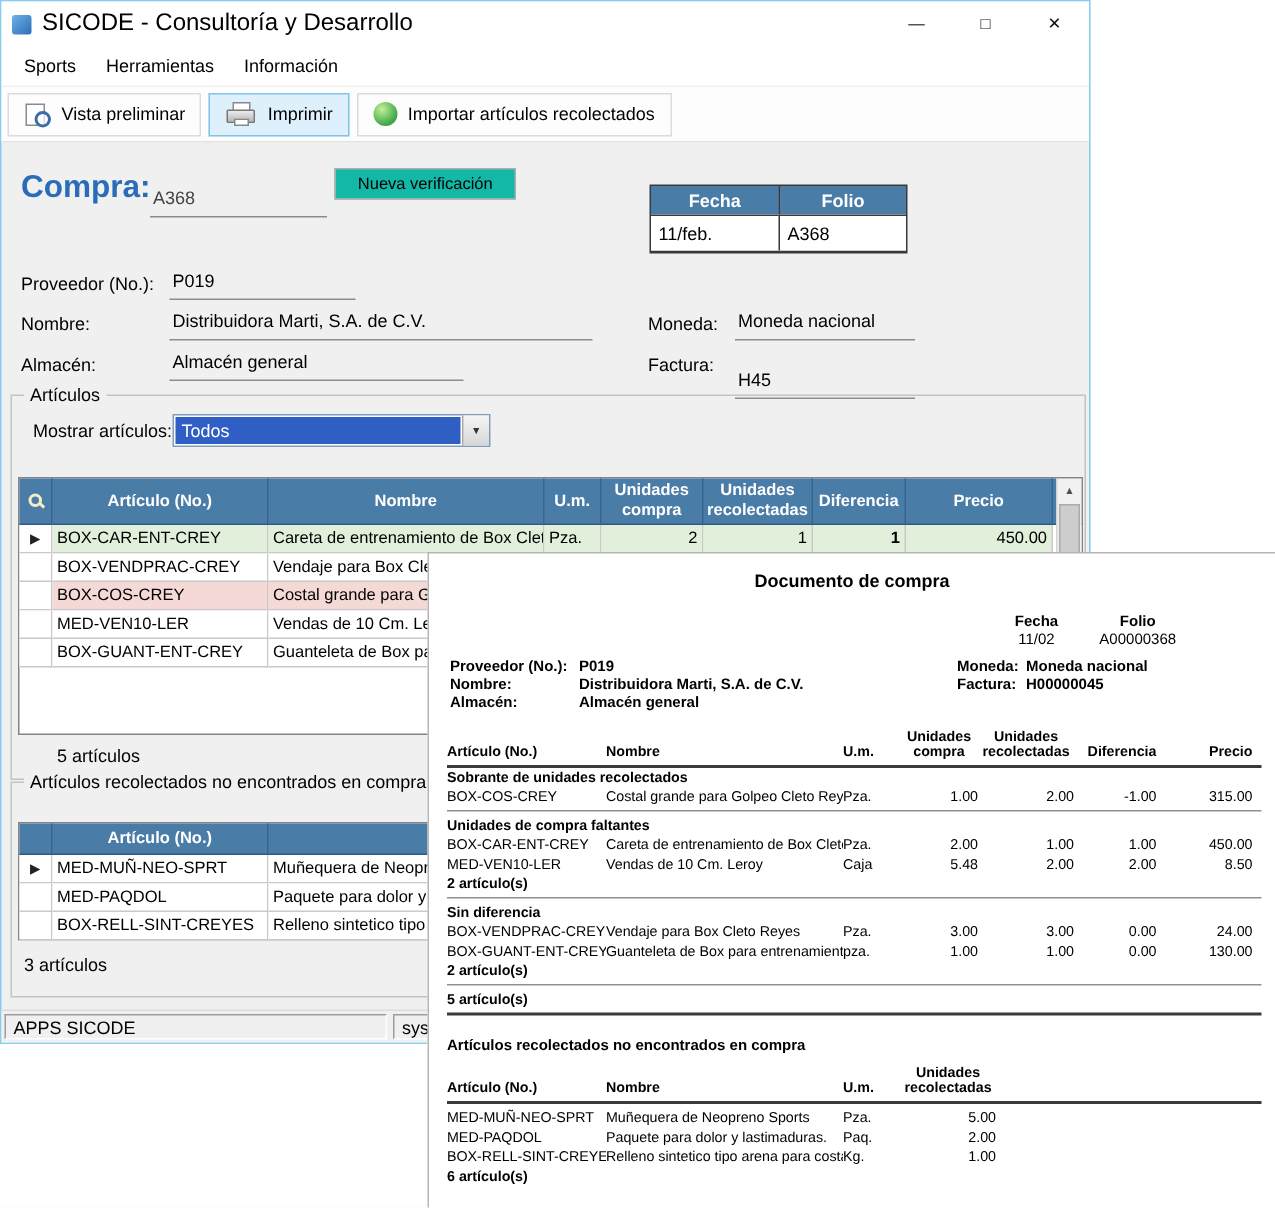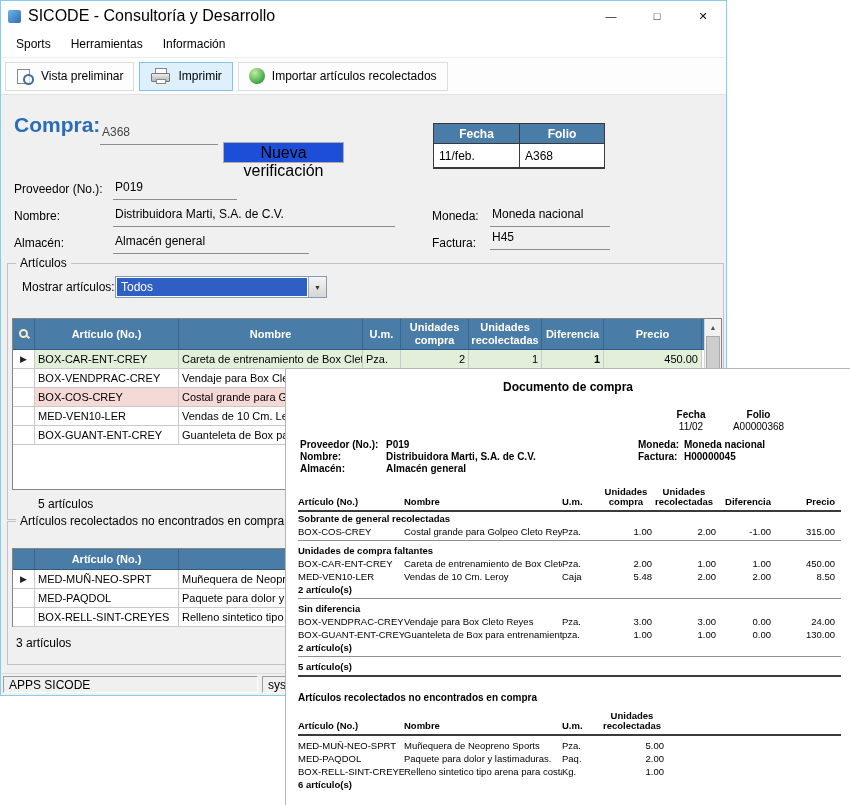--- a/index.html
+++ b/index.html
@@ -27,21 +27,21 @@
   .icon-printer{position:relative;width:21px;height:16px;display:inline-block;}
   .icon-printer .paper{position:absolute;left:5px;top:0;width:10px;height:5px;background:#fff;border:1px solid #888;}
   .icon-printer .pbody{position:absolute;left:1px;top:5px;width:17px;height:7px;background:linear-gradient(#ececec,#b5b5b5);border:1px solid #777;border-radius:1px;}
   .icon-printer .tray{position:absolute;left:6px;top:11px;width:8px;height:3px;background:#fff;border:1px solid #888;}
   .icon-import{width:16px;height:16px;border-radius:50%;background:radial-gradient(circle at 35% 30%,#c4ef9a,#4caf50 62%,#2e7d32);display:inline-block;}
 
   
   .compra-label{position:absolute;left:13px;top:112px;font-size:21px;font-weight:bold;color:#2b6cb8;}
   .ufield{position:absolute;font-size:12px;border-bottom:1px solid #8c8c8c;height:17px;padding:1px 2px 2px 2px;white-space:nowrap;overflow:hidden;}
   .compra-value{left:99px;top:123px;width:114px;color:#444;}
-  .nueva-btn{position:absolute;left:222px;top:141px;width:121px;height:21px;background:#1d4ed8;border:1px solid #adadad;font-size:16px;font-family:inherit;}
+  .nueva-btn{position:absolute;left:222px;top:111px;width:121px;height:21px;background:#14b8a6;border:1px solid #adadad;font-size:11px;font-family:inherit;}
   .flabel{position:absolute;font-size:12px;}
 
   .ff-table{position:absolute;left:432px;top:122px;border:1px solid #3a3a3a;border-bottom-width:2px;}
   .ff-row{display:flex;}
   .ff-cell{width:85px;font-size:12px;display:flex;align-items:center;padding:0 5px;box-sizing:border-box;white-space:nowrap;}
   .ff-head .ff-cell{background:#4a7ca8;color:#fff;font-weight:bold;height:19px;justify-content:center;}
   .ff-vals .ff-cell{height:24px;background:#fff;border-top:1px solid #3a3a3a;}
   .ff-cell + .ff-cell{border-left:1px solid #3a3a3a;}
 
   .fieldset{position:absolute;border:1px solid #c3c3c3;}
@@ -196,21 +196,21 @@
 
     <span class="flabel" style="left:13px;top:181px;">Proveedor (No.):</span>
     <span class="ufield" style="left:112px;top:178px;width:120px;">P019</span>
     <span class="flabel" style="left:13px;top:208px;">Nombre:</span>
     <span class="ufield" style="left:112px;top:205px;width:278px;">Distribuidora Marti, S.A. de C.V.</span>
     <span class="flabel" style="left:13px;top:235px;">Almacén:</span>
     <span class="ufield" style="left:112px;top:232px;width:192px;">Almacén general</span>
     <span class="flabel" style="left:431px;top:208px;">Moneda:</span>
     <span class="ufield" style="left:489px;top:205px;width:116px;">Moneda nacional</span>
     <span class="flabel" style="left:431px;top:235px;">Factura:</span>
-    <span class="ufield" style="left:489px;top:228px;width:116px;">H45</span>
+    <span class="ufield" style="left:489px;top:244px;width:116px;">H45</span>
 
     <div class="fieldset fs1">
       <span class="legend">Artículos</span>
       <span class="flabel" style="left:14px;top:16px;">Mostrar artículos:</span>
       <div class="combo">
         <div class="combo-sel">Todos</div>
         <div class="combo-btn">
             <span>▼</span>
           </div>
       </div>
@@ -387,21 +387,21 @@
       <div class="rt-head">
         <span class="ca">Artículo (No.)</span>
         <span class="cb">Nombre</span>
         <span class="cc">U.m.</span>
         <span class="cd wrap">Unidades compra</span>
         <span class="ce wrap">Unidades recolectadas</span>
         <span class="cf">Diferencia</span>
         <span class="cg">Precio</span>
       </div>
 
-      <div class="rt-sec-title">Sobrante de general recolectadas</div>
+      <div class="rt-sec-title">Sobrante de unidades recolectados</div>
       <div class="rt-row">
         <span class="ca">BOX-COS-CREY</span>
         <span class="cb">Costal grande para Golpeo Cleto Reyes</span>
         <span class="cc">Pza.</span>
         <span class="cd">1.00</span>
         <span class="ce">2.00</span>
         <span class="cf">-1.00</span>
         <span class="cg">315.00</span>
       </div>
       <div class="rt-line"></div>

